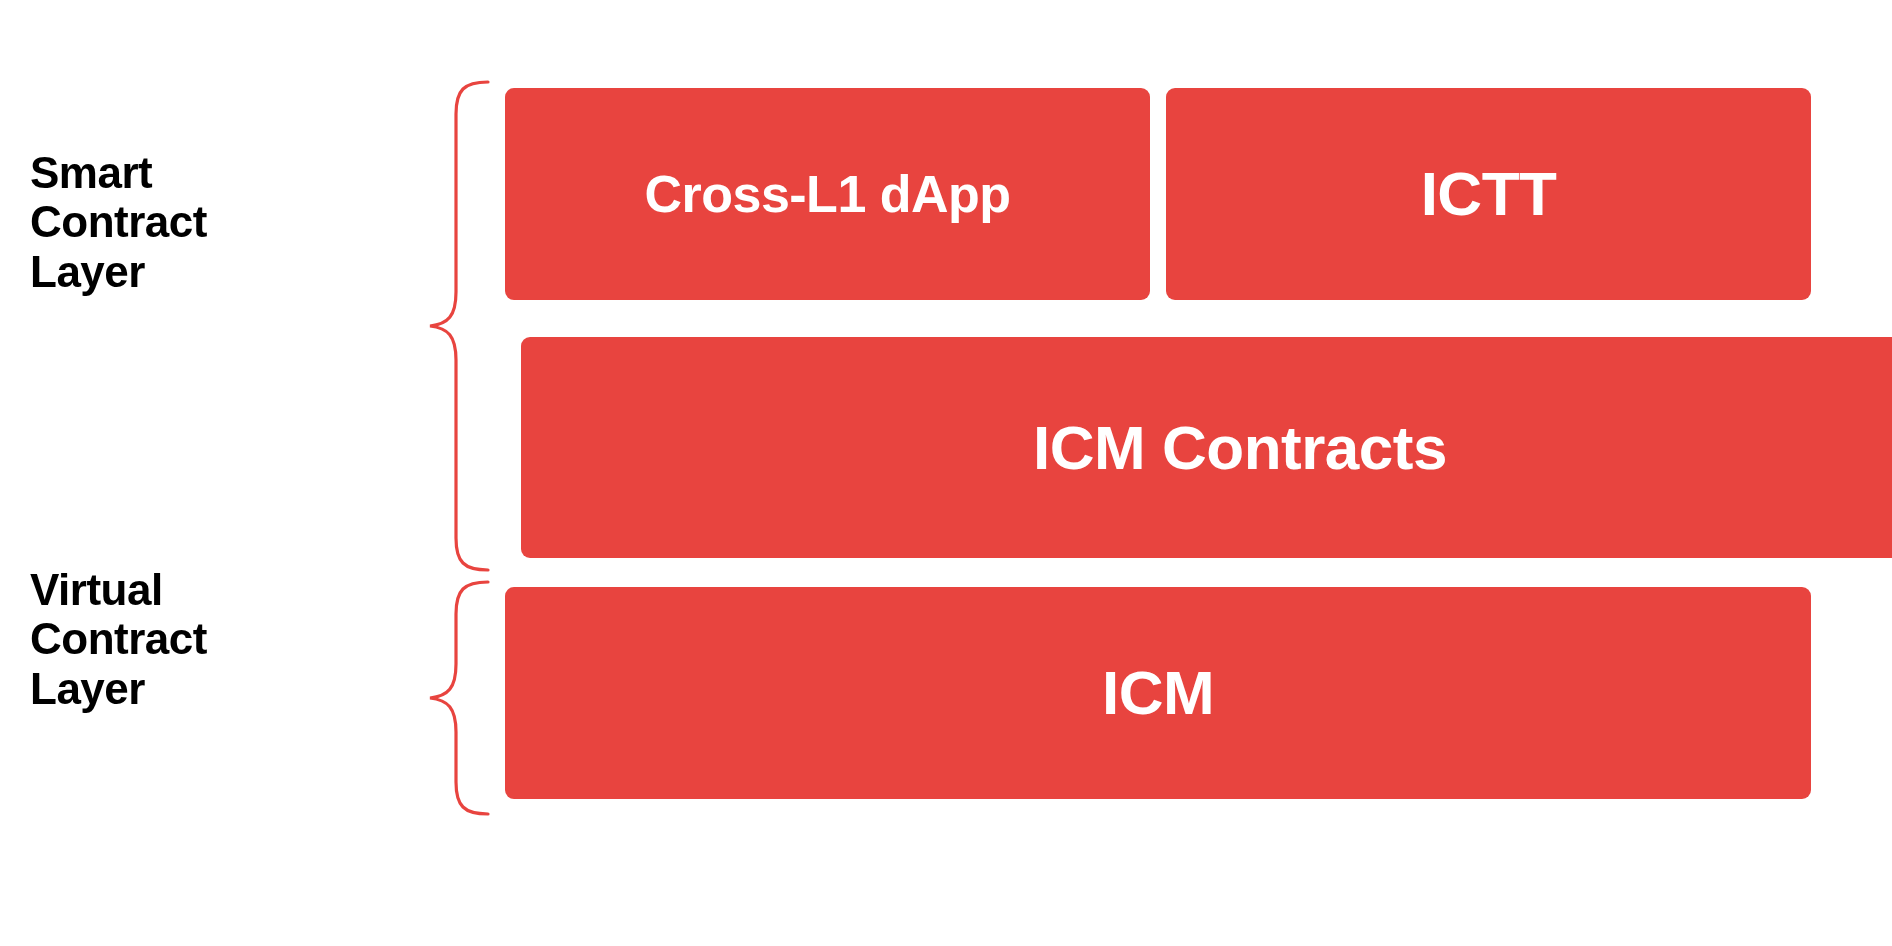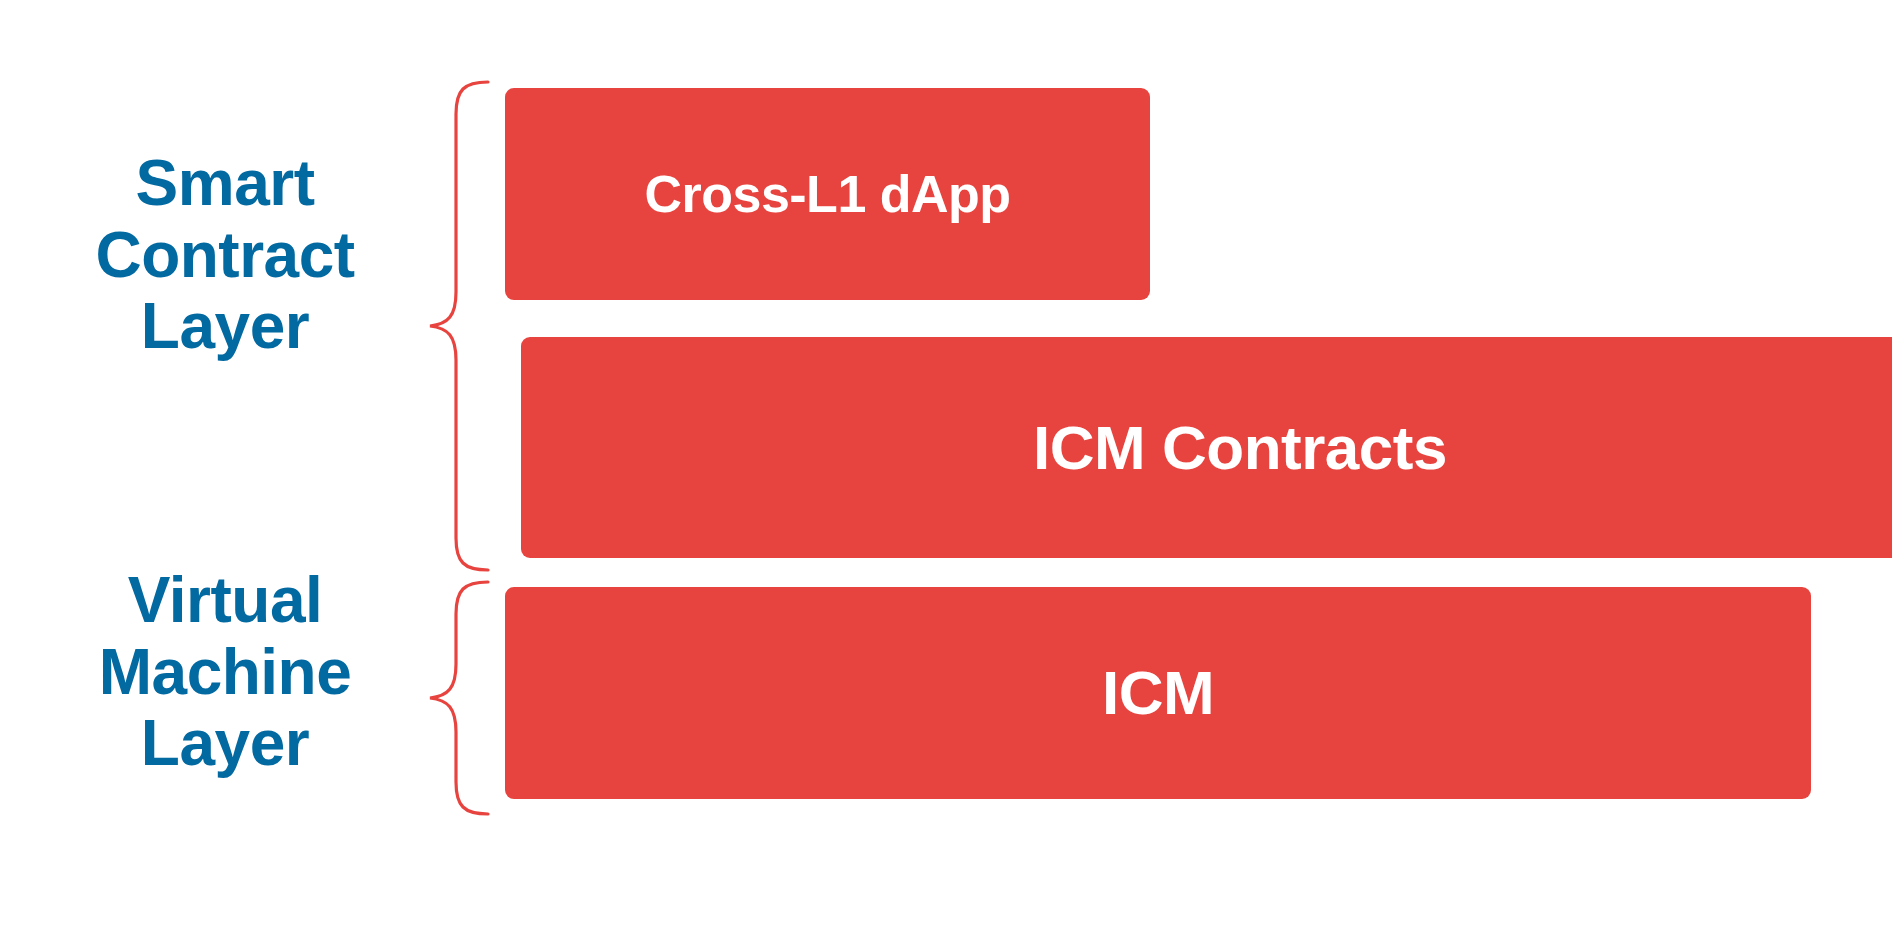--- a/index.html
+++ b/index.html
@@ -15,26 +15,26 @@
     position: relative;
     width: 1892px;
     height: 946px;
     background: #ffffff;
     overflow: hidden;
   }
 
   
   .layer-label {
     position: absolute;
-    text-align: center;
+    text-align: left;
     font-weight: bold;
-    color: #0369a1;
+    color: #000000;
     line-height: 1.12;
     letter-spacing: -0.5px;
-    font-size: 64px;
+    font-size: 44px;
     white-space: pre-line;
   }
   #label-smart-contract {
     left: 30px;
     top: 148px;
     width: 390px;
   }
   #label-virtual-machine {
     left: 30px;
     top: 565px;
@@ -126,37 +126,40 @@
     <path d="M 64 4
              C 40 4, 32 12, 32 36
              L 32 214
              C 32 238, 24 246, 6 248
              C 24 250, 32 258, 32 282
              L 32 460
              C 32 484, 40 492, 64 492"></path>
   </svg>
 
   <div class="layer-label" id="label-virtual-machine">Virtual
-Machine
+Contract
 Layer</div>
 
   <svg class="brace" id="brace-virtual-machine" viewBox="0 0 70 240">
     <path d="M 64 4
              C 40 4, 32 12, 32 36
              L 32 86
              C 32 110, 24 118, 6 120
              C 24 122, 32 130, 32 154
              L 32 204
              C 32 228, 40 236, 64 236"></path>
   </svg>
 
   <div class="box" id="box-cross-l1-dapp">
     <span class="box-label">Cross-L1 dApp</span>
   </div>
 
+  <div class="box" id="box-ictt">
+    <span class="box-label">ICTT</span>
+  </div>
 
   <div class="box" id="box-icm-contracts">
     <span class="box-label">ICM Contracts</span>
   </div>
 
   <div class="box" id="box-icm">
     <span class="box-label">ICM</span>
   </div>
 
 </div>

